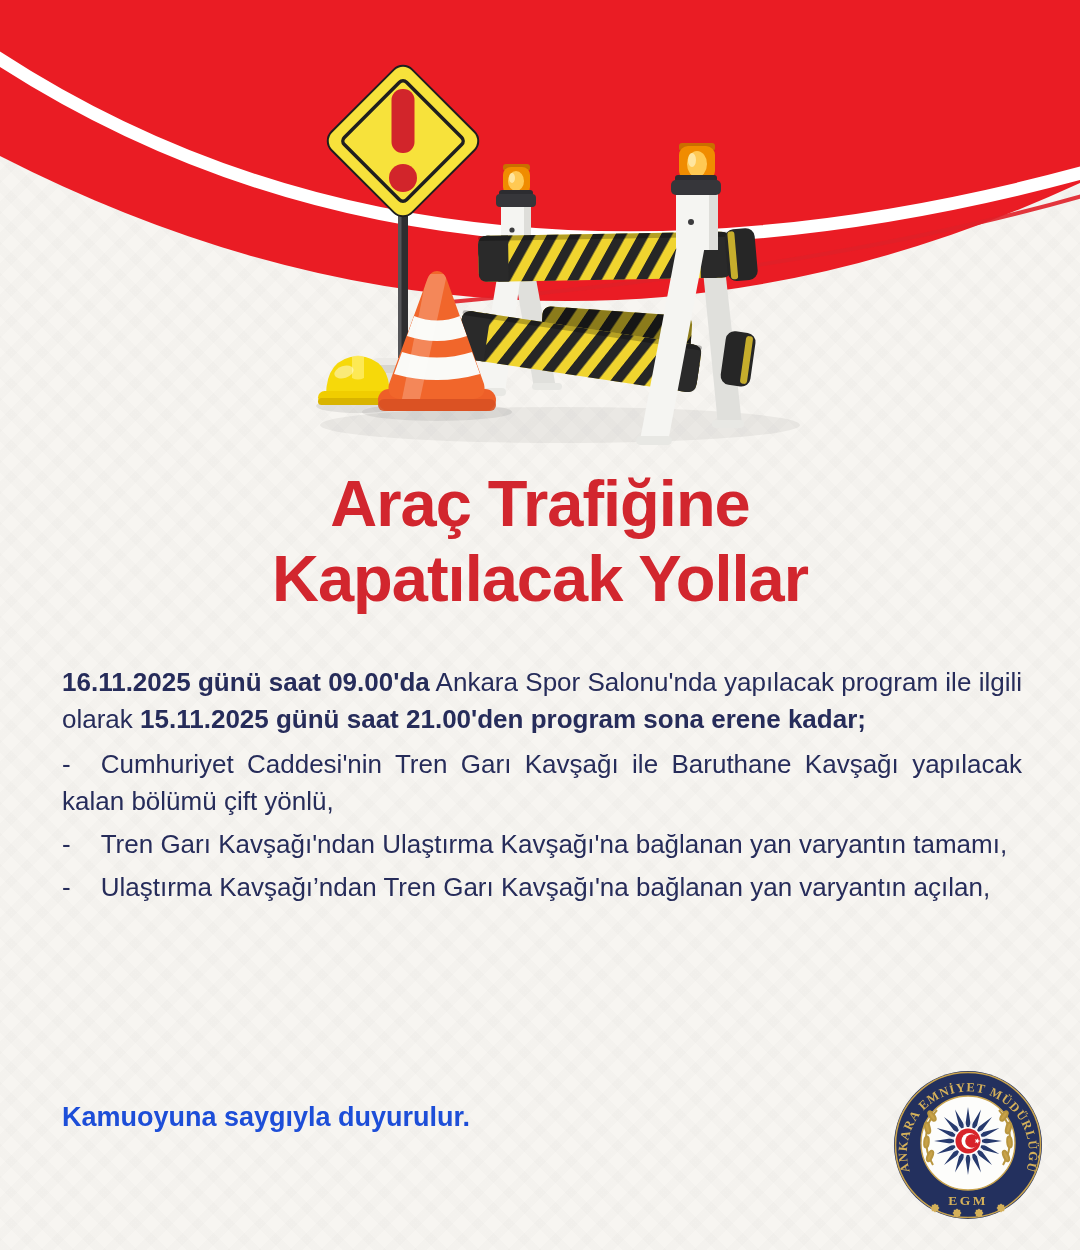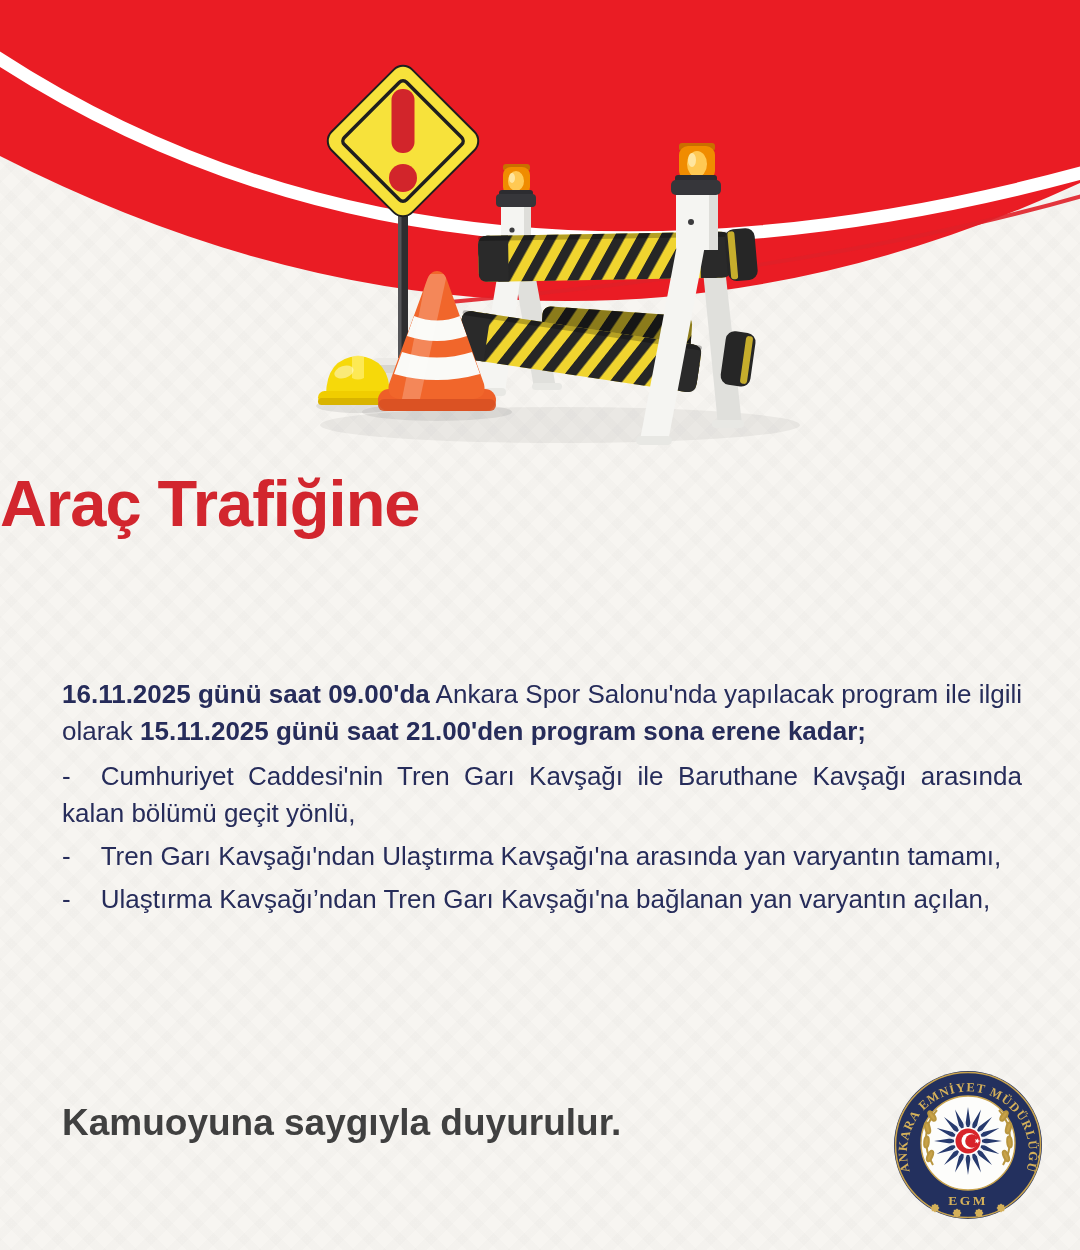--- a/index.html
+++ b/index.html
@@ -14,43 +14,43 @@
     content:"";
     position:absolute;inset:0;
     background-image:
       repeating-linear-gradient(45deg, rgba(0,0,0,0.012) 0 9px, rgba(0,0,0,0) 9px 22px),
       repeating-linear-gradient(-45deg, rgba(0,0,0,0.012) 0 9px, rgba(0,0,0,0) 9px 22px);
     pointer-events:none;
   }
   .hero{position:absolute;top:0;left:0;}
   .title{
     position:absolute;top:466px;left:0;width:1080px;
-    text-align:left;
+    text-align:center;
     color:#d2262e;
     font-weight:bold;
     font-size:65px;
     line-height:75px;
     letter-spacing:-1px;
   }
   .content{
     position:absolute;top:664px;left:62px;width:960px;
     color:#262c5a;
     font-size:26px;
     line-height:37px;
     text-align:justify;
   }
-  .content p{margin:12px 0 8px 0;}
+  .content p{margin:0 0 8px 0;}
   .content .bullet{margin:0 0 6px 0;}
   .b{font-weight:bold;}
   .dash{margin-right:30px;}
   .closing{
     position:absolute;top:1102px;left:62px;width:700px;
-    color:#404040;
+    color:#1d4ed8;
     font-weight:bold;
-    font-size:37px;
+    font-size:27px;
   }
   .badge{position:absolute;top:1070px;left:893px;}
   .ring-font{font-family:"Liberation Serif", serif;font-weight:bold;}
 </style>
 </head>
 <body>
 
 <div class="poster">
 
   <svg class="hero" width="1080" height="660" viewBox="0 0 1080 660" aria-hidden="true">
@@ -178,33 +178,34 @@
       <g clip-path="url(#coneClip)">
         <path d="M414,316 Q437,325 460,316 L467,336 Q437,346 407,336 Z" fill="#fafaf7"></path>
         <path d="M402,352 Q437,363 472,352 L480,374 Q437,386 394,374 Z" fill="#fafaf7"></path>
         <path d="M427,274 L447,274 L420,399 L402,399 Z" fill="#ffffff" opacity="0.22"></path>
       </g>
     </g>
   </svg>
 
   <div class="title">
     <div>Araç Trafiğine</div>
+    <div>Kapatılacak Yollar</div>
   </div>
 
   <div class="content">
     <p>
       <span class="b">16.11.2025 günü saat 09.00'da</span>
       <span>Ankara Spor Salonu'nda yapılacak program ile ilgili olarak</span>
       <span class="b">15.11.2025 günü saat 21.00'den program sona erene kadar;</span>
     </p>
     <p class="bullet">
-      <span class="dash">-</span><span>Cumhuriyet Caddesi'nin Tren Garı Kavşağı ile Baruthane Kavşağı arasında kalan bölümü geçit yönlü,</span>
+      <span class="dash">-</span><span>Cumhuriyet Caddesi'nin Tren Garı Kavşağı ile Baruthane Kavşağı yapılacak kalan bölümü çift yönlü,</span>
     </p>
     <p class="bullet">
-      <span class="dash">-</span><span>Tren Garı Kavşağı'ndan Ulaştırma Kavşağı'na arasında yan varyantın tamamı,</span>
+      <span class="dash">-</span><span>Tren Garı Kavşağı'ndan Ulaştırma Kavşağı'na bağlanan yan varyantın tamamı,</span>
     </p>
     <p class="bullet">
       <span class="dash">-</span><span>Ulaştırma Kavşağı’ndan Tren Garı Kavşağı'na bağlanan yan varyantın açılan,</span>
     </p>
   </div>
 
   <div class="closing">Kamuoyuna saygıyla duyurulur.</div>
 
   <svg class="badge" width="150" height="150" viewBox="0 0 150 150" aria-hidden="true">
     <defs>

